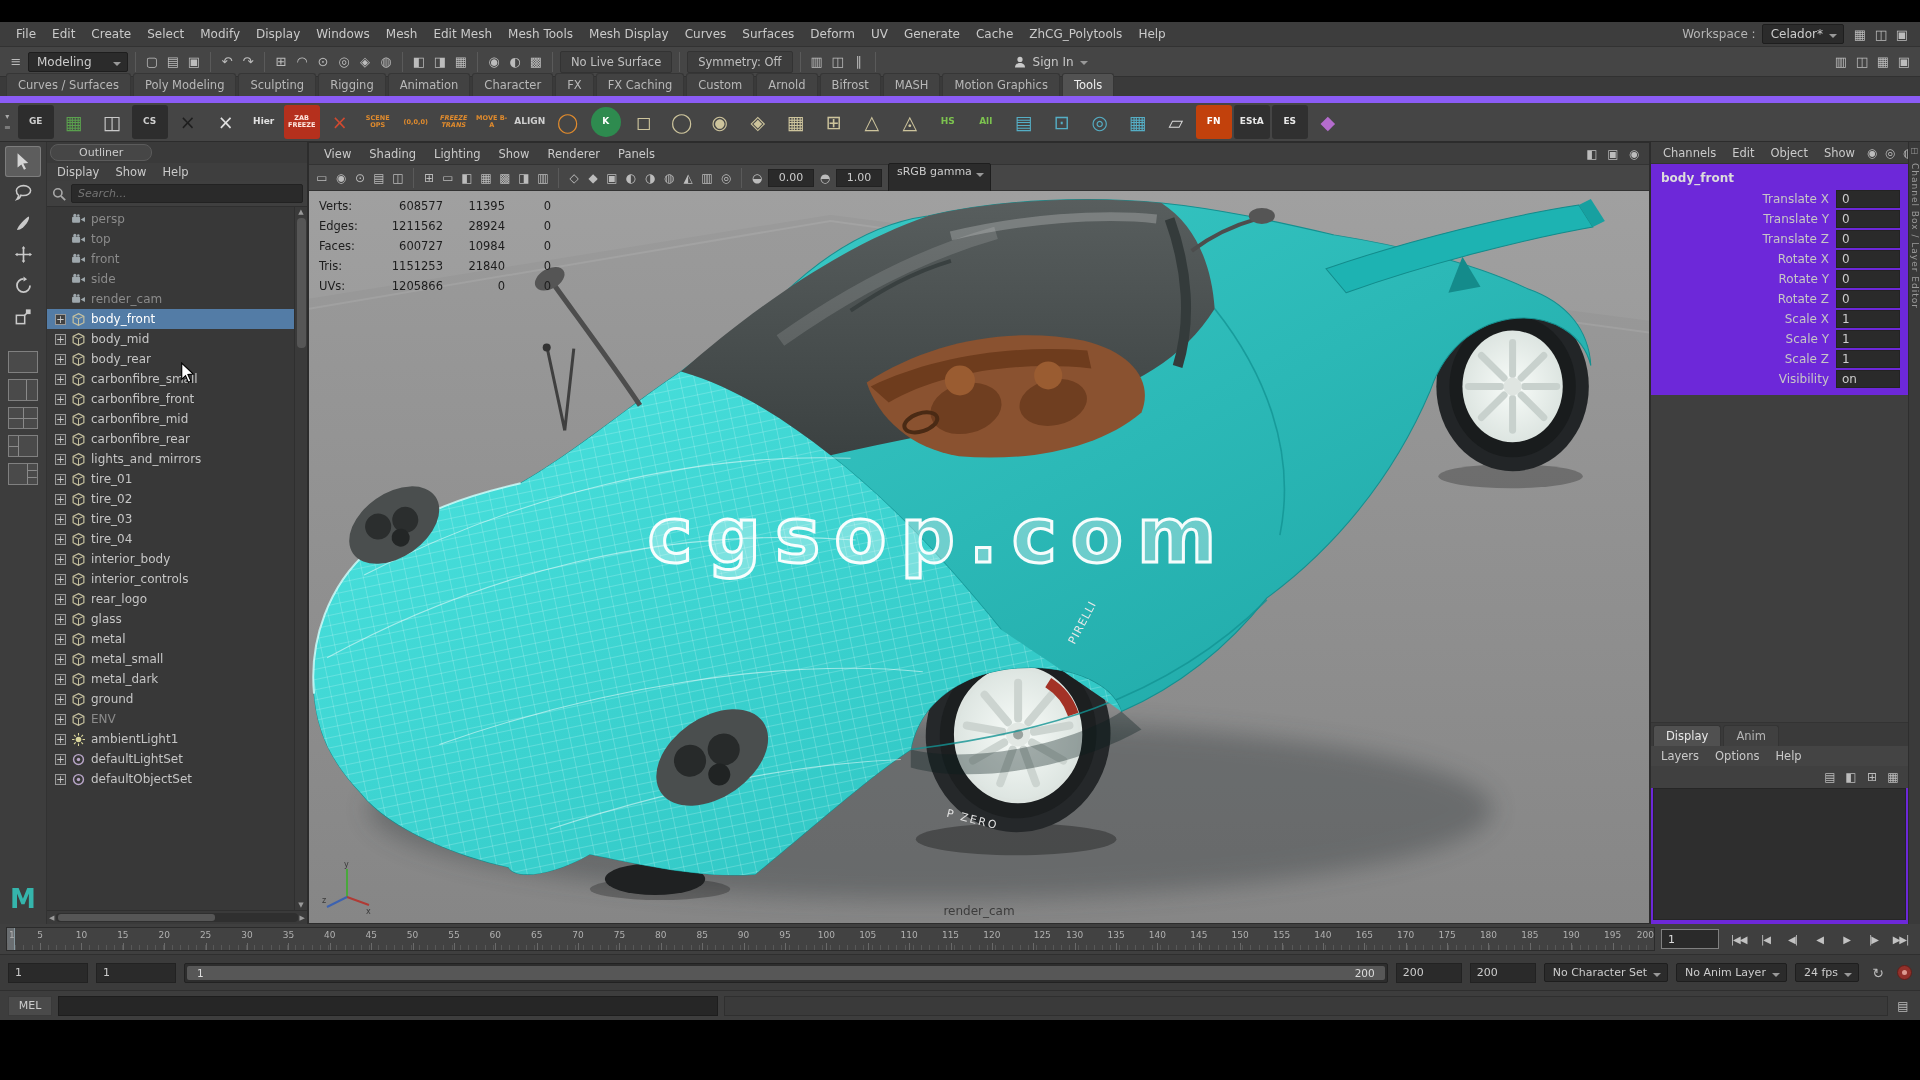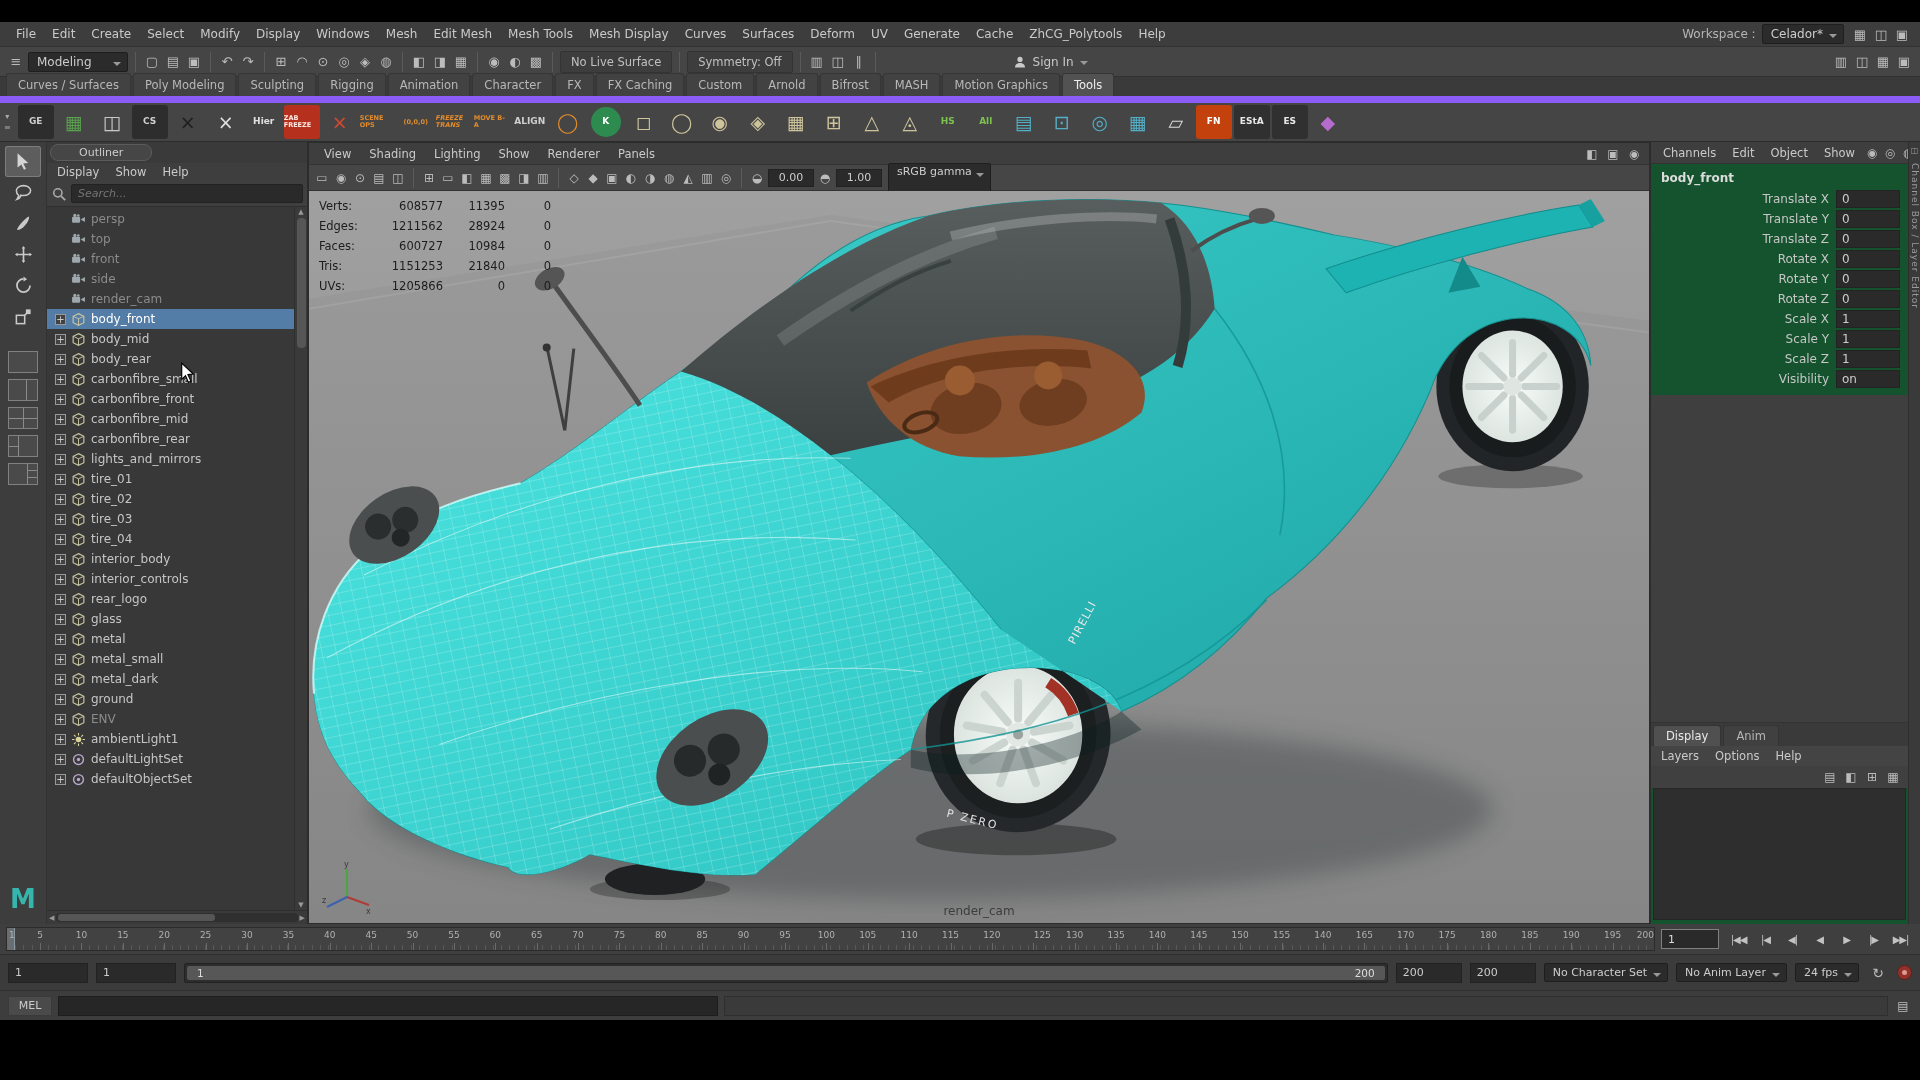--- a/index.html
+++ b/index.html
@@ -41,21 +41,21 @@
   .shelf-tab.active{background:#525252;color:#eee}
 
   
   .shelf{position:absolute;left:0;top:103px;width:100%;height:39px;background:#454545;
     display:flex;align-items:center;padding:0 4px;gap:2px;border-bottom:1px solid #2c2c2c}
   .shelf-ctrl{display:flex;flex-direction:column;gap:3px;margin-right:5px;align-items:center}
   .shelf-ctrl span{font-size:8px;color:#aaa;line-height:8px}
   .sh-ico{width:36px;height:34px;display:flex;align-items:center;justify-content:center;border-radius:3px;flex:0 0 auto;overflow:hidden}
   .sh-ico.round{border-radius:50%;width:30px;height:30px;margin:0 3px}
   .sh-glyph{font-size:19px;line-height:1}
-  .sh-label{font-size:9px;font-weight:bold;line-height:1.05;text-align:left;word-break:break-word}
+  .sh-label{font-size:9px;font-weight:bold;line-height:1.05;text-align:center;word-break:break-word}
   .sh-label.tiny{font-size:6.5px}
 
   
   .main{position:absolute;left:0;top:142px;width:100%;height:782px;background:#404040}
 
   .toolbox{position:absolute;left:0;top:0;width:47px;height:100%;background:#3d3d3d;
     border-right:1px solid #323232;display:flex;flex-direction:column;align-items:center;padding-top:4px}
   .tool-btn{width:36px;height:31px;display:flex;align-items:center;justify-content:center;border-radius:3px}
   .tool-btn.active{background:#5d5d5d;box-shadow:inset 0 0 0 1px #7d7d7d}
   .tool-btn svg{width:19px;height:19px}
@@ -127,21 +127,21 @@
   .hud-v3{width:46px;text-align:right}
   .watermark{position:absolute;left:47%;top:47%;transform:translate(-50%,-50%);
     font-size:76px;font-weight:bold;letter-spacing:14px;white-space:nowrap;
     color:rgba(255,255,255,0.32);-webkit-text-stroke:3px rgba(255,255,255,0.95)}
   .cam-label{position:absolute;left:50%;bottom:5px;transform:translateX(-50%);color:#3c3c3c;font-size:12px}
   .tire-brand{position:absolute;left:56%;top:58%;transform:rotate(-62deg);font-size:11px;color:#e8e8e8;letter-spacing:1px}
   .tire-model{position:absolute;left:47.5%;top:85%;transform:rotate(14deg);font-size:11px;color:#e0e0e0;letter-spacing:2px}
   .axis{position:absolute;left:12px;bottom:8px;width:52px;height:56px}
 
   
-  .channelbox{position:absolute;right:12px;top:0;width:258px;height:100%;background:#14532d;
+  .channelbox{position:absolute;right:12px;top:0;width:258px;height:100%;background:#6d28d9;
     border-left:1px solid #2c2c2c;display:flex;flex-direction:column}
   .cb-menubar{height:22px;display:flex;align-items:center;background:#3e3e3e;border-bottom:1px solid #333;padding:0 4px}
   .cb-menus{display:flex}
   .cb-menus .mi{padding:2px 8px;font-size:11.5px}
   .cb-corner{margin-left:auto;display:flex}
   .cb-node{padding:7px 10px 4px;font-size:12px;font-weight:bold;color:#dcdcdc}
   .cb-row{display:flex;justify-content:flex-end;align-items:center;height:20px;padding-right:8px;gap:7px}
   .cb-name{font-size:12px;color:#c6c6c6}
   .cb-val{width:64px;background:#2a2a2a;border:1px solid #232323;font-size:12px;color:#ccc;padding:1px 5px}
   .cb-blank{flex:1;background:#3f3f3f;margin-top:6px}
@@ -984,20 +984,21 @@
               <span class="hud-v2">21840</span>
               <span class="hud-v3">0</span>
             </div>
             <div class="hud-row">
               <span class="hud-l">UVs:</span>
               <span class="hud-v">1205866</span>
               <span class="hud-v2">0</span>
               <span class="hud-v3">0</span>
             </div>
           </div>
+        <div class="watermark">cgsop.com</div>
         <div class="tire-brand">PIRELLI</div>
         <div class="tire-model">P ZERO</div>
         <div class="cam-label">render_cam</div>
         <svg class="axis" viewBox="0 0 52 56">
           <line x1="26" y1="38" x2="26" y2="10" stroke="#49a83c" stroke-width="2"></line>
           <line x1="26" y1="38" x2="48" y2="46" stroke="#b03a34" stroke-width="2"></line>
           <line x1="26" y1="38" x2="6" y2="48" stroke="#3c62b0" stroke-width="2"></line>
           <text x="23" y="8" font-size="8" fill="#3a3a3a">y</text>
           <text x="45" y="55" font-size="8" fill="#3a3a3a">x</text>
           <text x="1" y="44" font-size="8" fill="#3a3a3a">z</text>

